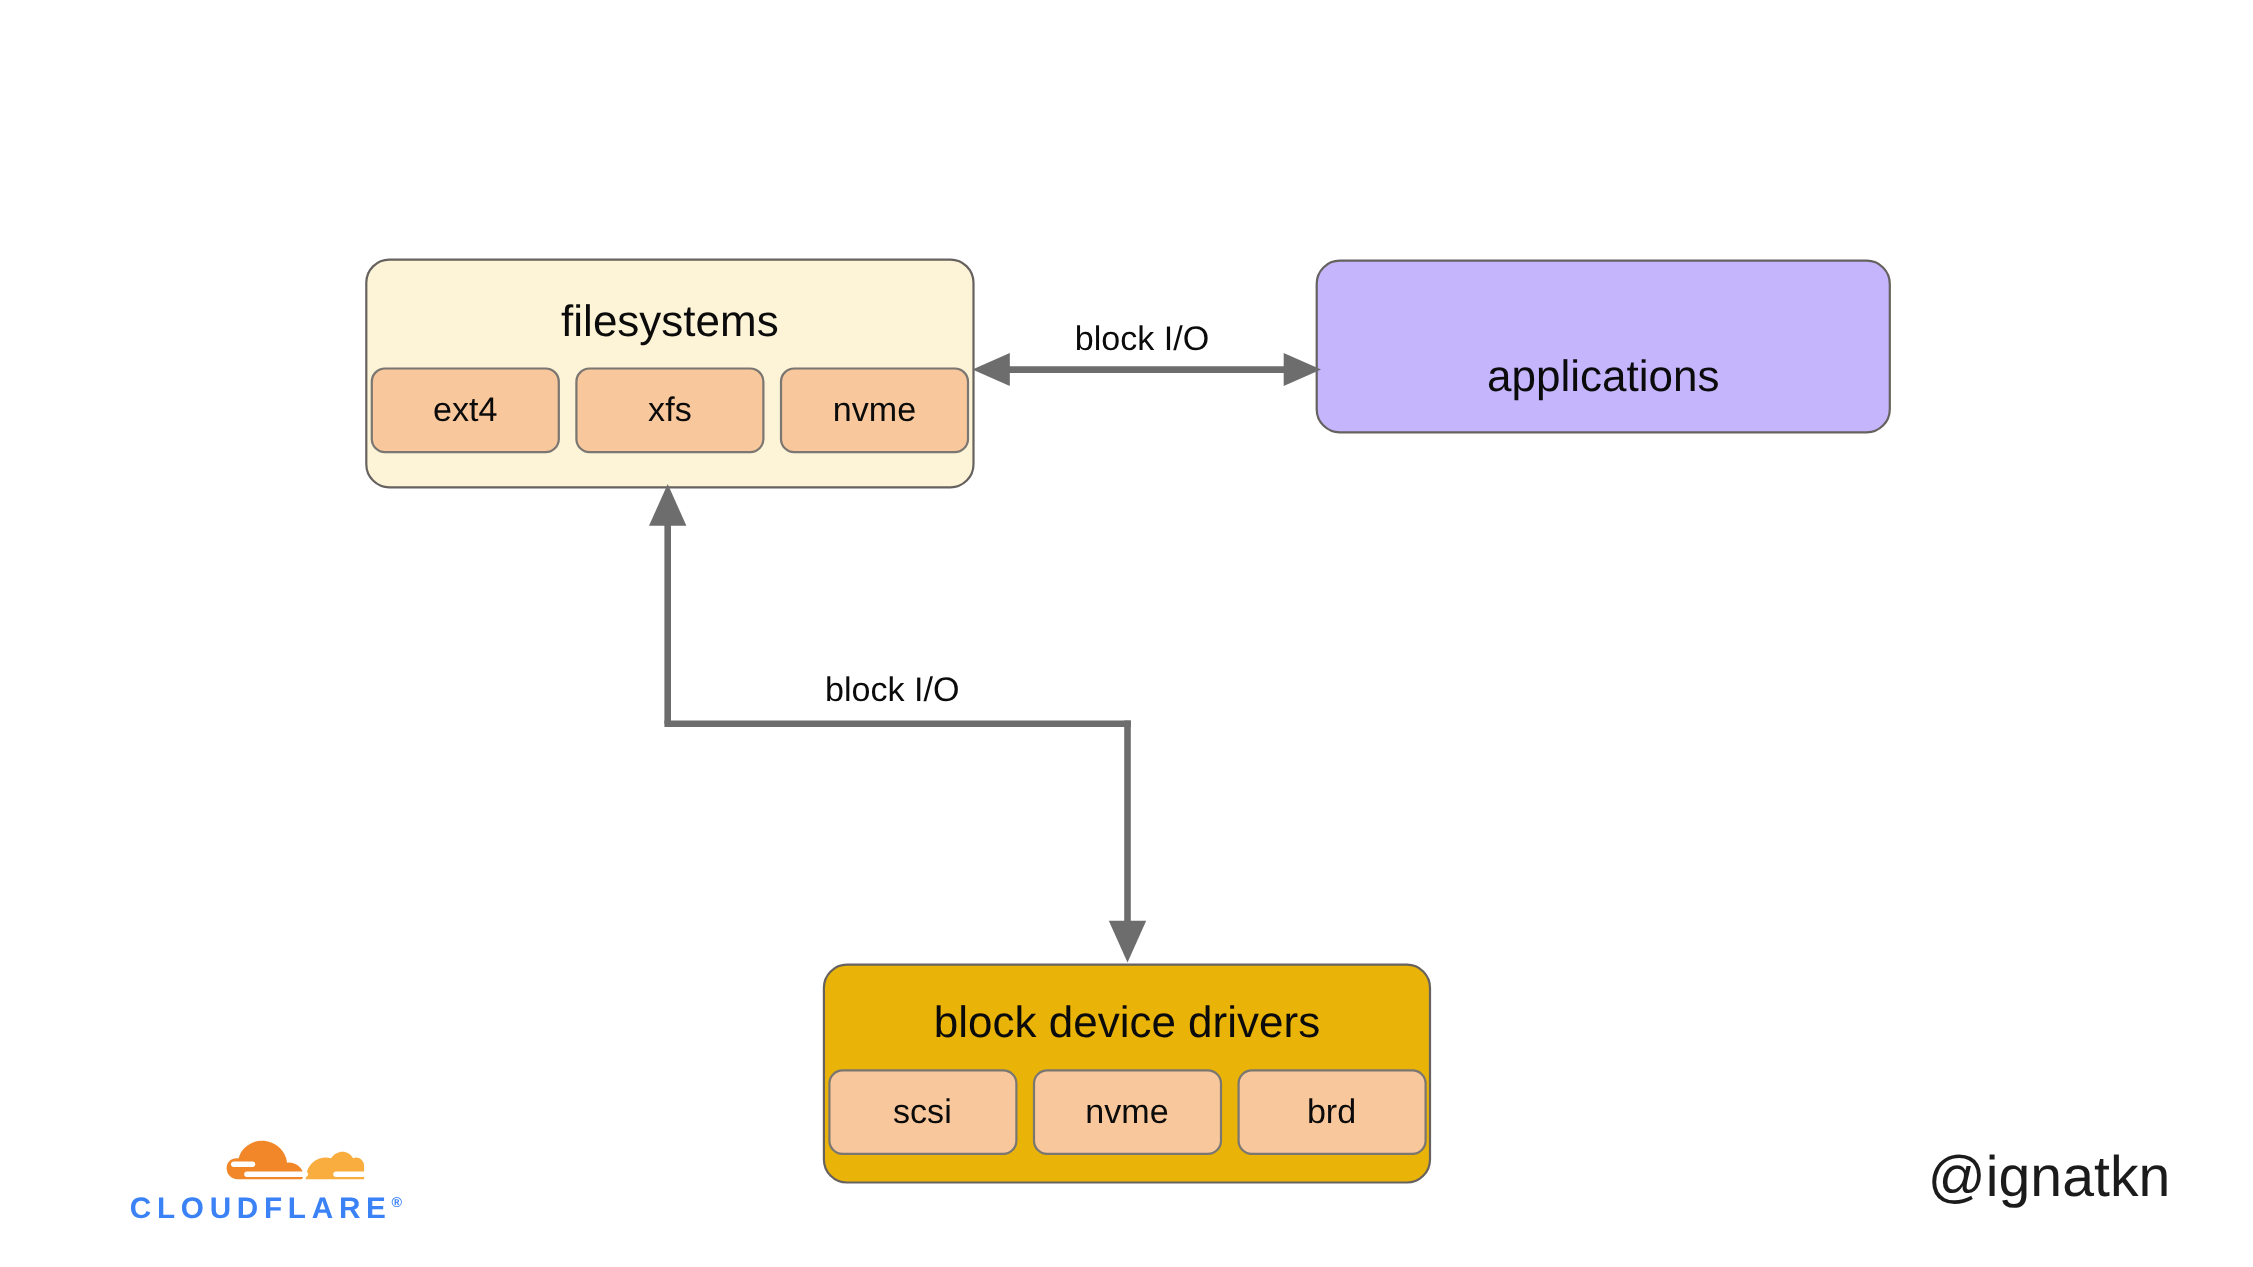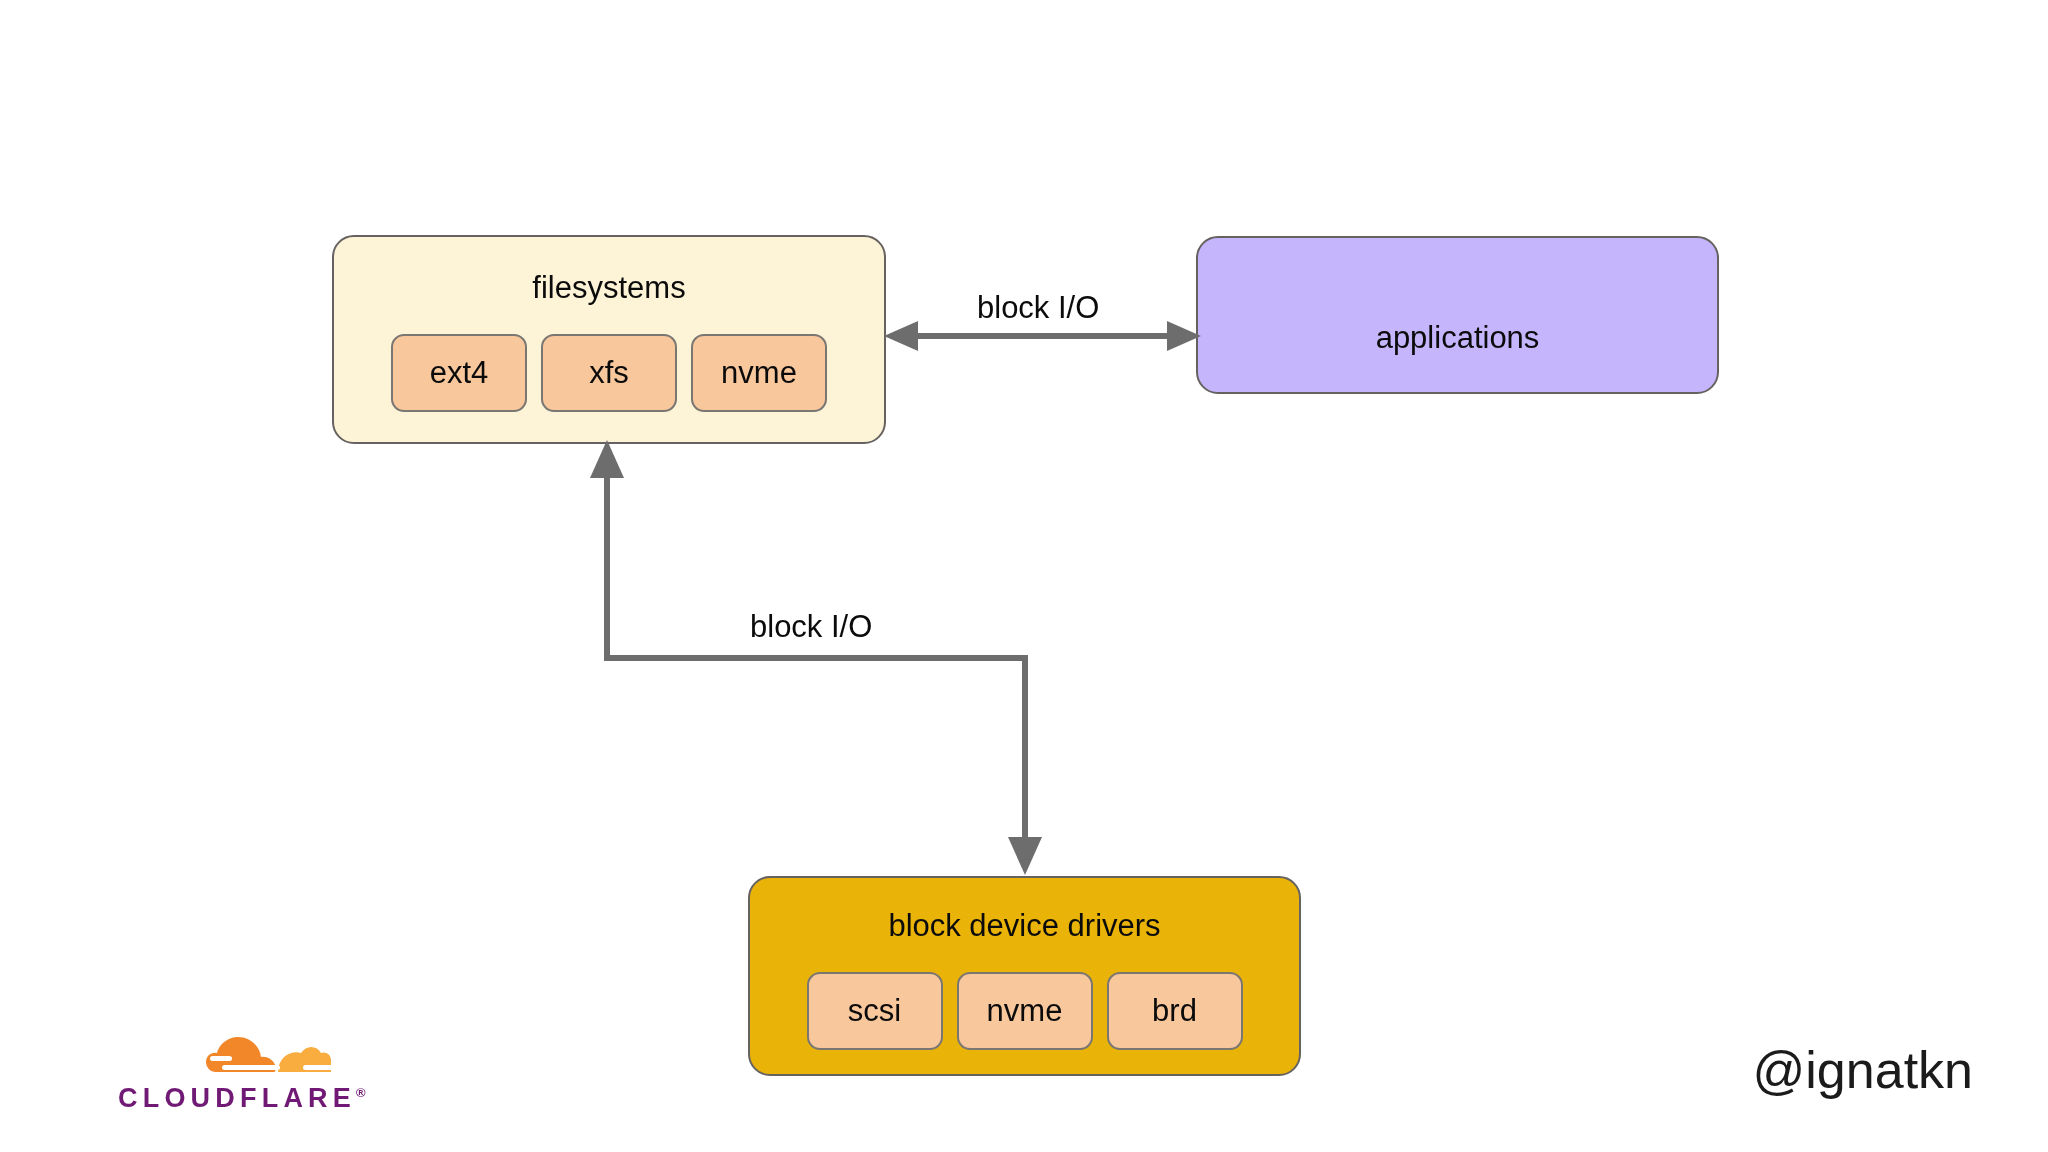--- a/index.html
+++ b/index.html
@@ -41,21 +41,21 @@
     box-sizing: border-box;
     border: 2px solid #66625f;
     border-radius: 22px;
   }
   .node-title {
     position: absolute;
     left: 0;
     right: 0;
     text-align: center;
     color: #0b0b0b;
-    font-size: 31px;
+    font-size: 40px;
     font-weight: 400;
     white-space: nowrap;
   }
 
   #node-filesystems {
     left: 332px;
     top: 235px;
     width: 554px;
     height: 209px;
     background: #fdf3d7;
@@ -88,21 +88,21 @@
     right: 0;
     display: flex;
     justify-content: center;
     gap: 14px;
   }
   #node-filesystems .chip-row { top: 97px; }
   #node-block-drivers .chip-row { top: 94px; }
 
   .chip {
     box-sizing: border-box;
-    width: 136px;
+    width: 172px;
     height: 78px;
     background: #f8c79b;
     border: 2px solid #7a7672;
     border-radius: 13px;
     display: flex;
     align-items: center;
     justify-content: center;
     font-size: 31px;
     color: #0b0b0b;
   }
@@ -140,21 +140,21 @@
     width: 230px;
     height: 84px;
   }
   #cf-wordmark {
     position: absolute;
     left: 0;
     bottom: 2px;
     font-size: 27px;
     font-weight: 700;
     letter-spacing: 5.2px;
-    color: #701a75;
+    color: #3b82f6;
     white-space: nowrap;
   }
   #cf-reg {
     font-size: 13px;
     vertical-align: super;
     letter-spacing: 0;
   }
 
   
   #handle {

